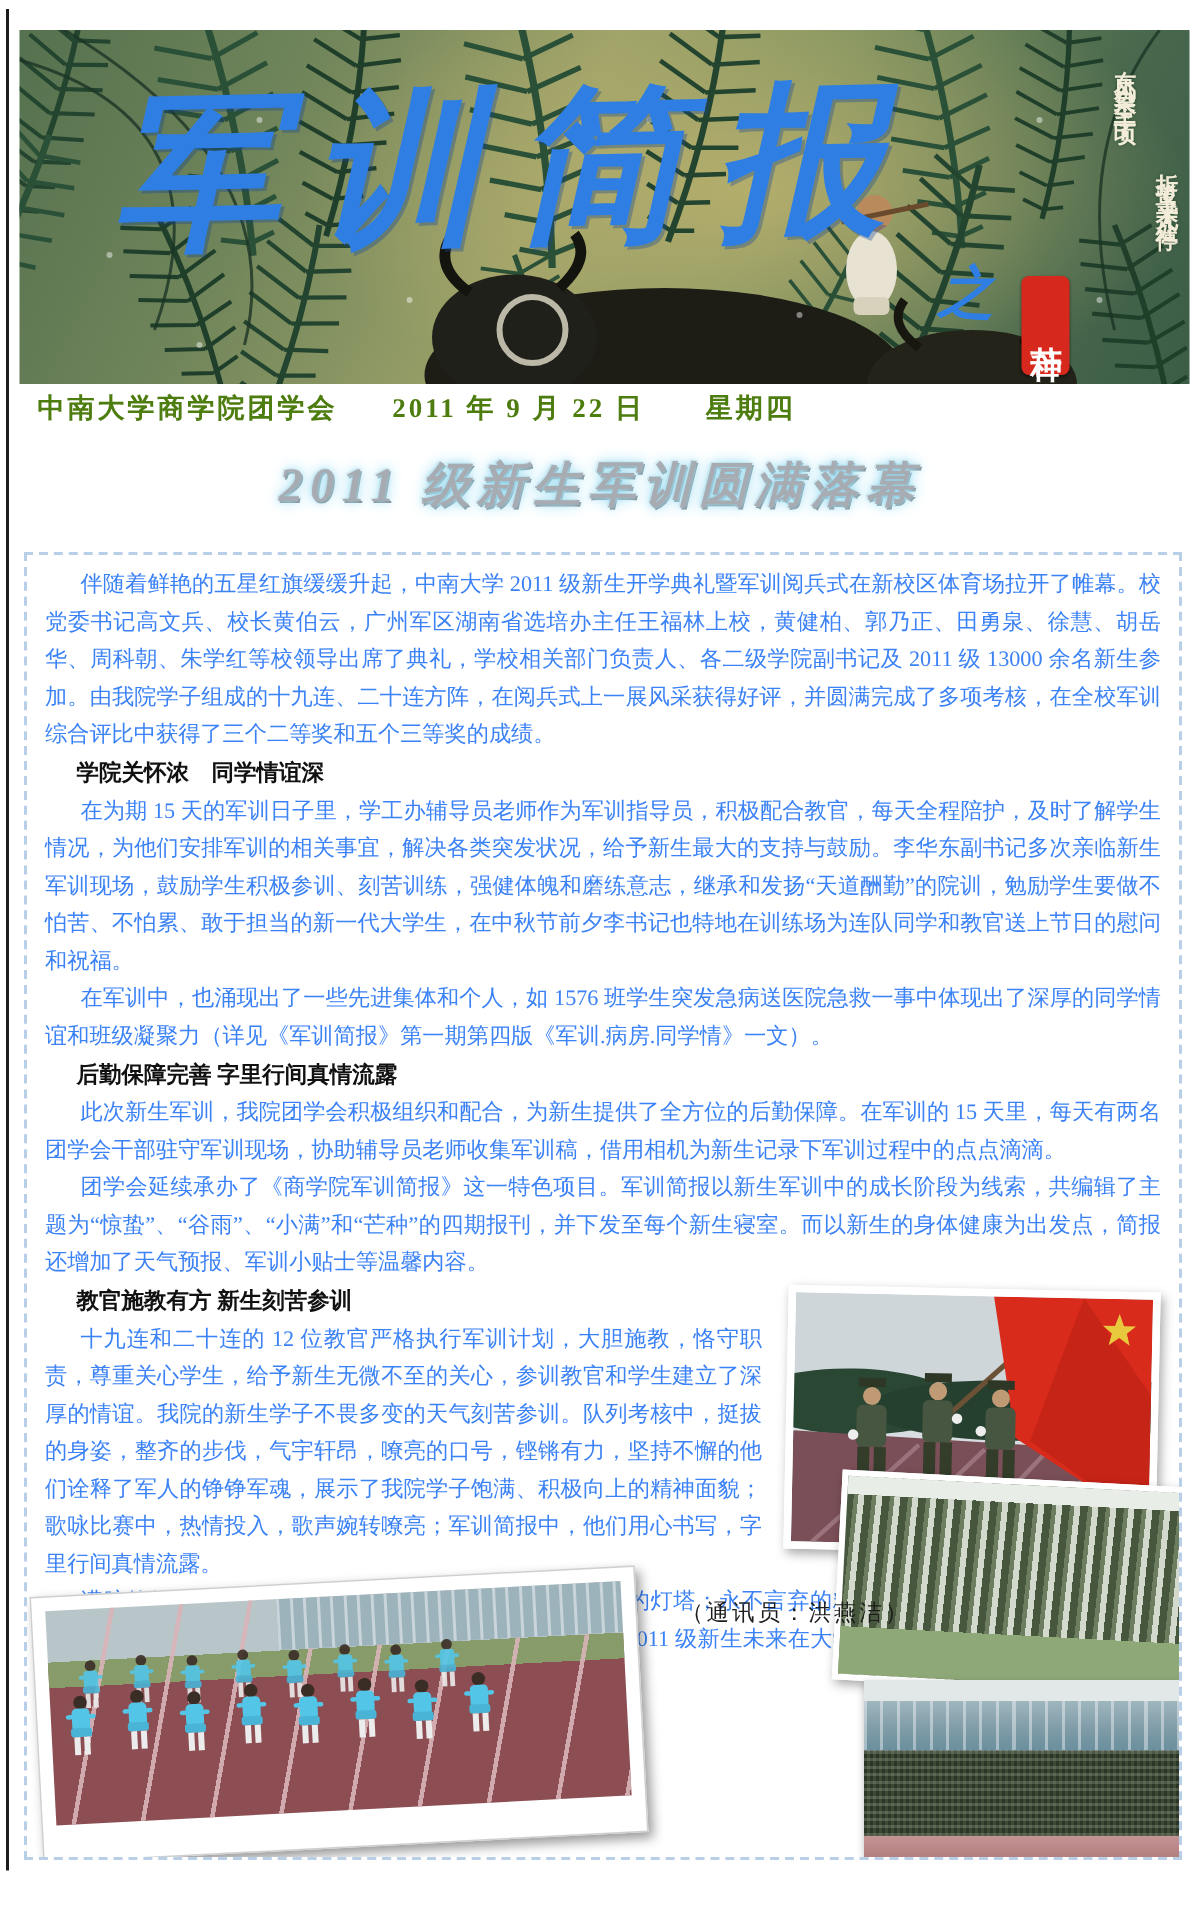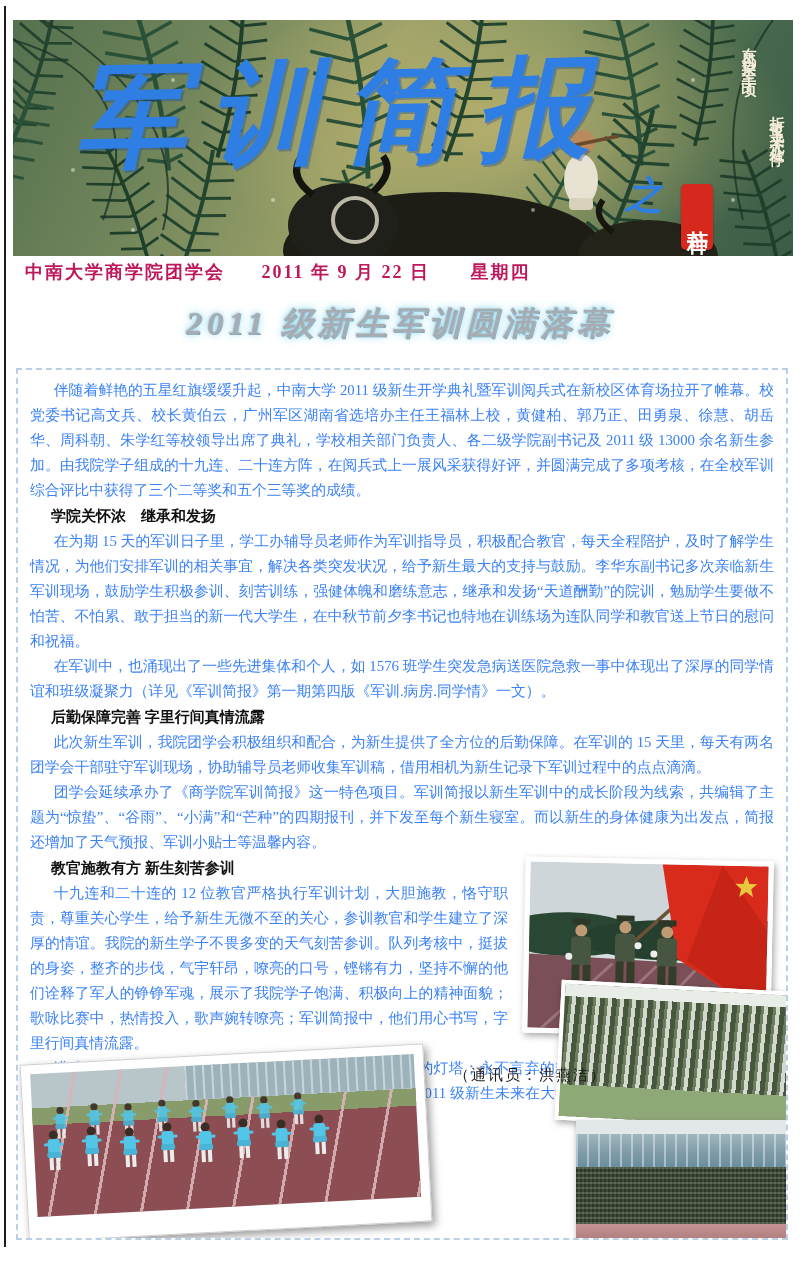--- a/index.html
+++ b/index.html
@@ -21,21 +21,21 @@
   .banner-seal{position:absolute;left:668px;top:164px;width:32px;height:66px;background:#d6281c;
                border-radius:5px;box-shadow:0 1px 2px rgba(0,0,0,.4);display:flex;align-items:center;justify-content:center;}
   .banner-seal span{writing-mode:vertical-rl;color:#fff;font-weight:bold;font-size:21px;letter-spacing:3px;line-height:1;}
   .poem{position:absolute;writing-mode:vertical-rl;color:#f2ecd8;font-size:15px;letter-spacing:6px;
         text-shadow:0 0 2px rgba(40,70,50,.8);font-weight:bold;}
   .poem1{left:726px;top:14px;height:170px;}
   .poem2{left:754px;top:84px;height:170px;}
 
   
   .masthead{position:absolute;left:25px;top:260px;width:740px;font-size:18px;font-weight:bold;
-            color:#be185d;letter-spacing:2px;white-space:nowrap;}
+            color:#4d7c0f;letter-spacing:2px;white-space:nowrap;}
   .masthead .date{margin-left:30px;}
   .masthead .weekday{margin-left:34px;}
 
   
   .headline{position:absolute;left:0;top:288px;width:800px;margin:0;text-align:center;
             font-size:32px;line-height:70px;font-weight:bold;font-style:italic;letter-spacing:5px;
             color:#a7abb2;
             text-shadow:0 0 10px #8fd8f0,0 0 4px #bfeaf6,1px 1px 0 #7d8187,-1px -1px 0 #e8eaec;}
 
   
@@ -155,21 +155,21 @@
     <span class="org">中南大学商学院团学会</span>
     <span class="date">2011 年 9 月 22 日</span>
     <span class="weekday">星期四</span>
   </div>
 
   <h1 class="headline">2011 级新生军训圆满落幕</h1>
 
   <div class="article-box">
     <p class="para">伴随着鲜艳的五星红旗缓缓升起，中南大学 2011 级新生开学典礼暨军训阅兵式在新校区体育场拉开了帷幕。校党委书记高文兵、校长黄伯云，广州军区湖南省选培办主任王福林上校，黄健柏、郭乃正、田勇泉、徐慧、胡岳华、周科朝、朱学红等校领导出席了典礼，学校相关部门负责人、各二级学院副书记及 2011 级 13000 余名新生参加。由我院学子组成的十九连、二十连方阵，在阅兵式上一展风采获得好评，并圆满完成了多项考核，在全校军训综合评比中获得了三个二等奖和五个三等奖的成绩。</p>
 
-    <h2 class="sec-h">学院关怀浓　继承和发扬</h2>
+    <h2 class="sec-h">学院关怀浓　同学情谊深</h2>
     <p class="para">在为期 15 天的军训日子里，学工办辅导员老师作为军训指导员，积极配合教官，每天全程陪护，及时了解学生情况，为他们安排军训的相关事宜，解决各类突发状况，给予新生最大的支持与鼓励。李华东副书记多次亲临新生军训现场，鼓励学生积极参训、刻苦训练，强健体魄和磨练意志，继承和发扬“天道酬勤”的院训，勉励学生要做不怕苦、不怕累、敢于担当的新一代大学生，在中秋节前夕李书记也特地在训练场为连队同学和教官送上节日的慰问和祝福。</p>
     <p class="para">在军训中，也涌现出了一些先进集体和个人，如 1576 班学生突发急病送医院急救一事中体现出了深厚的同学情谊和班级凝聚力（详见《军训简报》第一期第四版《军训.病房.同学情》一文）。</p>
 
     <h2 class="sec-h">后勤保障完善 字里行间真情流露</h2>
     <p class="para">此次新生军训，我院团学会积极组织和配合，为新生提供了全方位的后勤保障。在军训的 15 天里，每天有两名团学会干部驻守军训现场，协助辅导员老师收集军训稿，借用相机为新生记录下军训过程中的点点滴滴。</p>
     <p class="para">团学会延续承办了《商学院军训简报》这一特色项目。军训简报以新生军训中的成长阶段为线索，共编辑了主题为“惊蛰”、“谷雨”、“小满”和“芒种”的四期报刊，并下发至每个新生寝室。而以新生的身体健康为出发点，简报还增加了天气预报、军训小贴士等温馨内容。</p>
 
     <div class="flag-float">
       <div class="ph-flag photo-frame">
         <svg width="238" height="166" viewBox="0 0 238 166">

